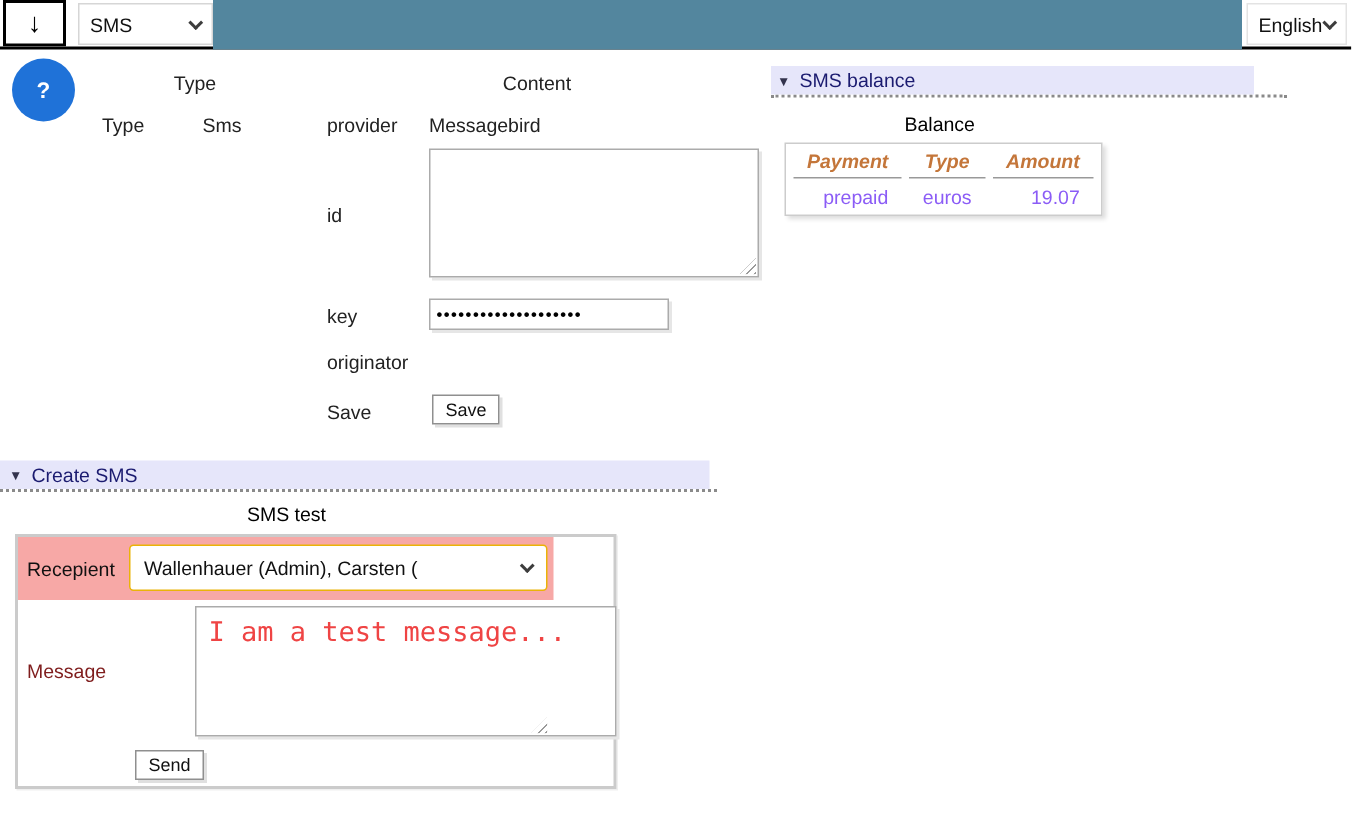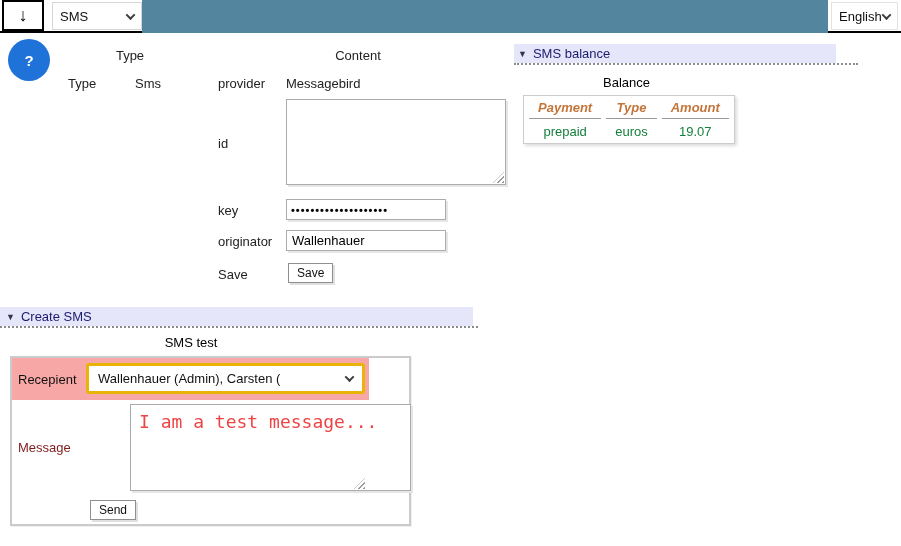--- a/index.html
+++ b/index.html
@@ -50,31 +50,31 @@
   .create-sec { left:0; top:307px; width:478px; }
   .create-sec .sec-head { width:473px; padding-left:6px; }
 
   
   .caption { position:absolute; font-size:13px; color:#000000; text-align:center; }
   .balance-caption { left:514px; top:75px; width:225px; }
   .balance-table { position:absolute; left:523px; top:95px; border-collapse:separate; border-spacing:5px 0;
                    background:#fff; border:1px solid #ccc; box-shadow:2px 2px 3px #ddd; }
   .balance-table th { color:var(--table-header-orange,#c4763a); font-size:13px; font-weight:bold; text-align:center;
                       border-bottom:1px solid #999; padding:4px 9px 3px;font-style:italic; }
-  .balance-table td { font-size:13px; color:#15803d; text-align:center; padding:5px 9px 4px; }
+  .balance-table td { font-size:13px; color:#8b5cf6; text-align:right; padding:5px 9px 4px; }
 
   
   .sms-test-caption { left:10px; top:335px; width:362px; }
   .create-box { position:absolute; left:10px; top:356px; width:401px; height:170px; border:2px solid #cbcbcb;
                 background:#fff; box-shadow:1px 1px 0 #efefef;padding-left:24px; }
   .recipient-row { position:absolute; left:0; top:0; width:357px; height:42px;
                    background:var(--recipient-pink,#f7a8a6); display:flex; align-items:center; }
   .recipient-label { font-size:13px; color:#111; padding-left:6px; width:68px; }
   .recipient-select { position:absolute; left:74px; top:5px; width:279px; height:31px; background:#fff;
-                      border:3px solid #eab308; border-radius:3px; display:flex; align-items:center;
+                      border:1px solid #eab308; border-radius:3px; display:flex; align-items:center;
                       font-size:13px; color:#111; padding:0 9px; cursor:pointer; white-space:nowrap; overflow:hidden; }
   .message-label { position:absolute; left:6px; top:82px; font-size:13px; color:#7f1d1d; }
   .message-wrap { position:absolute; left:74px; top:46px; width:281px; height:87px; }
   .message-wrap textarea { font-family:"DejaVu Sans Mono", monospace; font-size:18px; color:#ef4444; padding:6px 8px;margin-left:44px; }
   .send-btn { position:absolute; left:78px; top:142px; }
 </style>
 </head>
 <body>
 
 <div class="stage">
@@ -109,21 +109,20 @@
   <div class="lbl" style="left:218px; top:136px;">id</div>
   <div class="ta-wrap" style="left:286px; top:99px; width:220px; height:86px;">
     <textarea style=""></textarea>
     <span class="grip"></span>
   </div>
 
   <div class="lbl" style="left:218px; top:203px;">key</div>
   <input type="text" class="key-input" value="••••••••••••••••••••" style="">
 
   <div class="lbl" style="left:218px; top:234px;">originator</div>
-  <input type="text" class="orig-input" value="Wallenhauer" style="">
 
   <div class="lbl" style="left:218px; top:267px;">Save</div>
   <button class="btn save-btn">Save</button>
 
   <div class="sec-wrap balance-sec">
     <div class="sec-head">
       <span class="tri">▼</span>
       <span>SMS balance</span>
     </div>
   </div>

